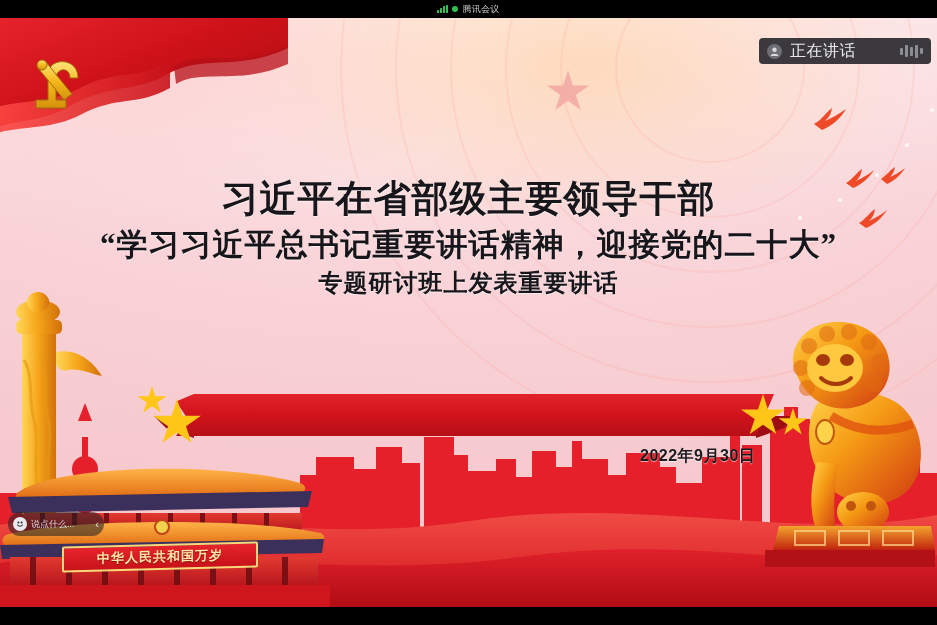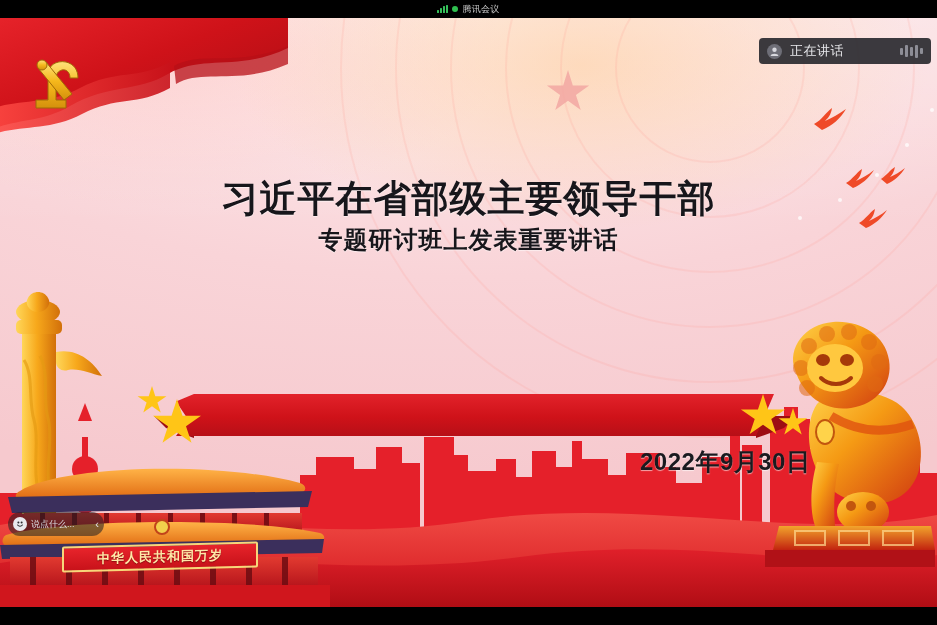--- a/index.html
+++ b/index.html
@@ -112,21 +112,21 @@
     display:flex; align-items:center; justify-content:center;
     color:#fff; font-size:22px; font-weight:700; letter-spacing:1.5px;
     font-family:"Liberation Serif","DejaVu Serif",serif;
     text-shadow:0 1px 2px rgba(110,8,8,.6);
     z-index:3;
   }
 
   
   #dateline{
     position:absolute; left:640px; top:428px; z-index:24;
-    color:#1a1a1f; font-size:24px; font-weight:600;
+    color:#1a1a1f; font-size:16px; font-weight:600;
     font-family:"Liberation Sans","DejaVu Sans",sans-serif;
     letter-spacing:.5px;
     text-shadow:0 1px 1px rgba(255,255,255,.6);
   }
 
   
   .skyline{ position:absolute; left:0; bottom:0; width:937px; height:210px; pointer-events:none; }
 
   
   .leftmon{ position:absolute; left:-6px; top:272px; width:120px; height:260px; }
@@ -150,21 +150,21 @@
   #speaking{
     position:absolute; right:6px; top:38px; width:172px; height:26px;
     background:rgba(42,42,48,.92); border-radius:4px;
     display:flex; align-items:center; gap:8px; padding:0 8px;
     z-index:50;
   }
   #spk-avatar{
     width:15px; height:15px; border-radius:50%;
     background:#6e6e77; display:flex; align-items:center; justify-content:center; flex:0 0 auto;
   }
-  #spk-label{ color:#e8e8ec; font-size:13px; letter-spacing:.5px; flex:1 1 auto;font-family:Liberation Serif, serif; }
+  #spk-label{ color:#e8e8ec; font-size:16px; letter-spacing:.5px; flex:1 1 auto;font-family:Liberation Serif, serif; }
   #spk-wave{ display:flex; align-items:center; gap:2px; flex:0 0 auto; }
   #spk-wave i{ display:block; width:3px; background:#8d8d96; border-radius:1px; }
 
   
   #chatbar{
     position:absolute; left:8px; top:512px; width:96px; height:24px;
     background:rgba(30,30,34,.55); border-radius:12px;
     display:flex; align-items:center; gap:4px; padding:0 5px;
     z-index:50;
   }
@@ -252,20 +252,21 @@
     </svg>
     <svg class="bird" style="left:880px;top:148px;width:26px;height:20px" viewBox="0 0 26 20">
       <path d="M1,13 C7,9 10,4 15,1 C14,6 12,9 10,11 C15,9 20,6 25,2 C21,9 14,15 7,18 Z"></path>
     </svg>
     <svg class="bird" style="left:858px;top:190px;width:30px;height:22px" viewBox="0 0 30 22">
       <path d="M1,15 C8,11 11,5 17,1 C16,7 14,10 11,13 C17,10 23,7 29,2 C24,10 16,17 8,20 Z"></path>
     </svg>
 
     <div id="titleblock">
       <div class="tline" id="t1">习近平在省部级主要领导干部</div>
+      <div class="tline" id="t2">“学习习近平总书记重要讲话精神，迎接党的二十大”</div>
       <div class="tline" id="t3">专题研讨班上发表重要讲话</div>
     </div>
 
     <svg class="skyline" viewBox="0 0 937 210" preserveAspectRatio="none">
       <defs>
         <linearGradient id="hill1" x1="0" y1="0" x2="0" y2="1">
           <stop offset="0%" stop-color="#f04a44"></stop>
             <stop offset="100%" stop-color="#d3161d"></stop>
         </linearGradient>
         <linearGradient id="hill2" x1="0" y1="0" x2="0" y2="1">

